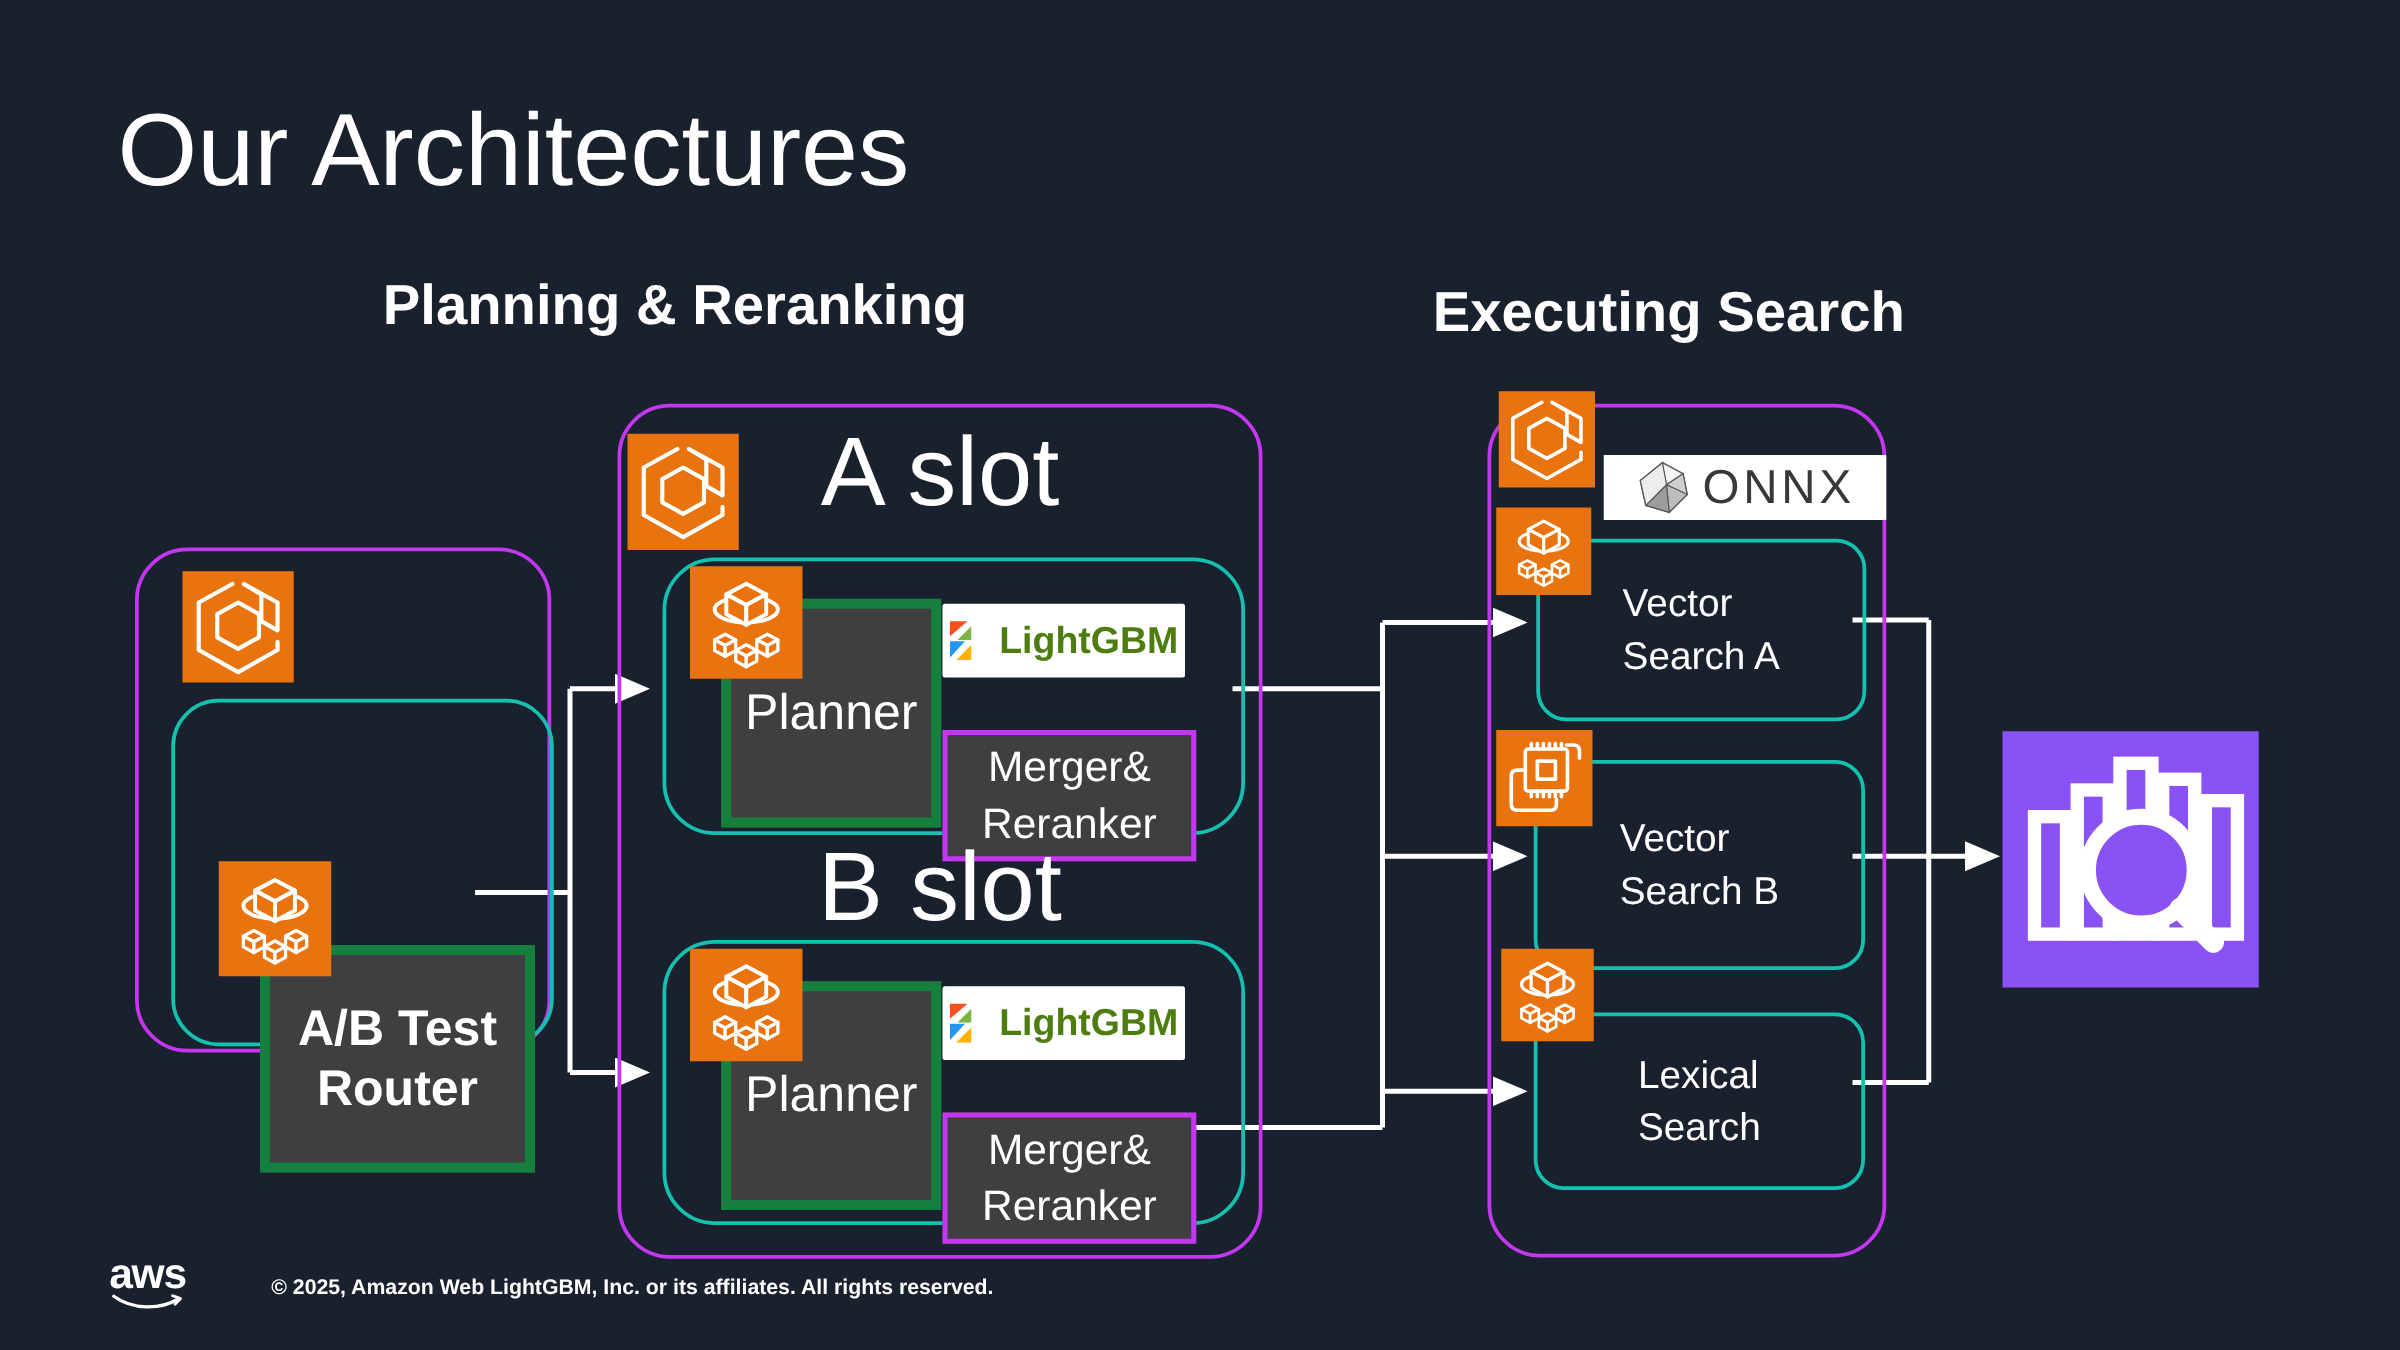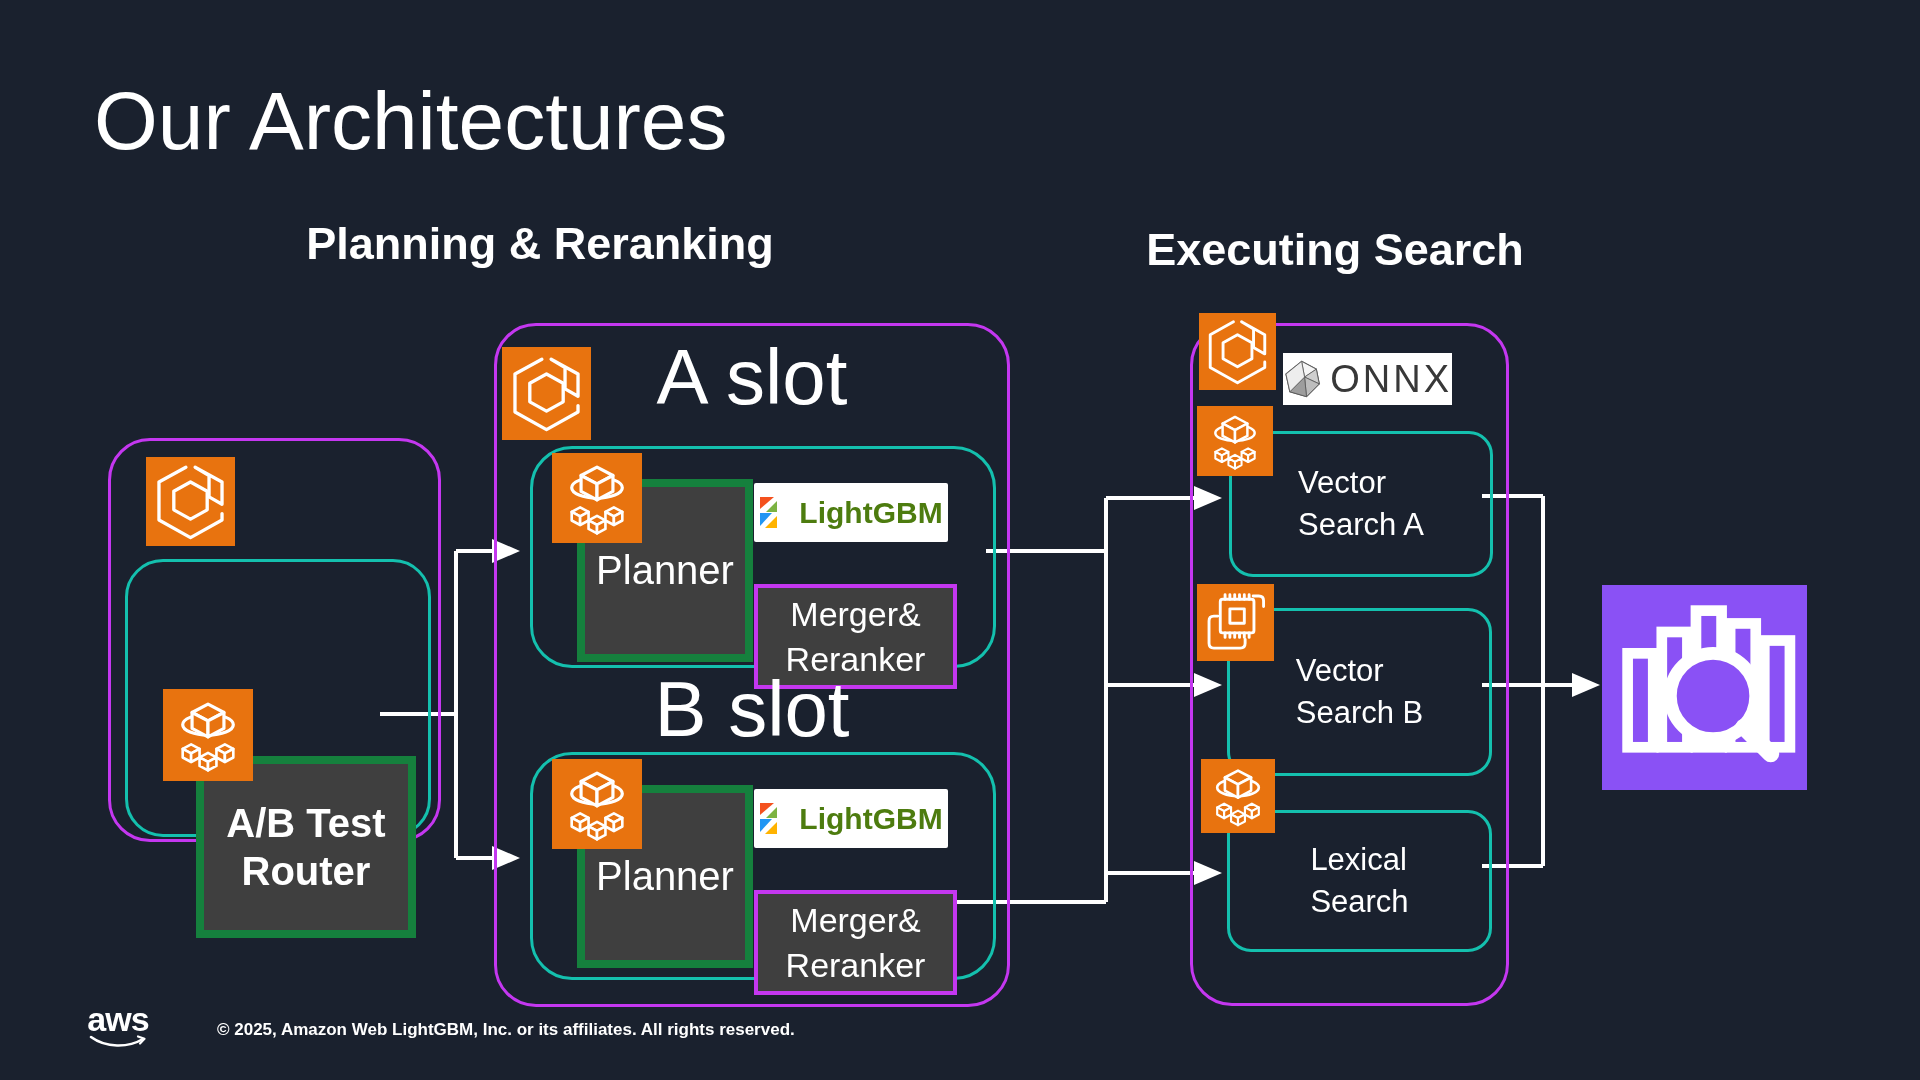--- a/index.html
+++ b/index.html
@@ -11,21 +11,21 @@
   .h-planning{left:270px;top:218px;width:540px;}
   .h-executing{left:1120px;top:224px;width:430px;}
 
   
   .wires{left:0;top:0;width:1920px;height:1080px;z-index:1;pointer-events:none;}
 
   
   .pbox{border:3.5px solid #C437F0;border-radius:42px;z-index:2;}
   .tbox{position:absolute;border:3.5px solid #14C0AE;border-radius:38px;}
   .grp-left{left:108px;top:438px;width:327px;height:398px;}
-  .gl-teal{left:14px;top:118px;width:300px;height:272px;text-decoration:underline;}
+  .gl-teal{left:26px;top:118px;width:300px;height:272px;text-decoration:underline;}
   .grp-mid{left:494px;top:323px;width:510px;height:678px;}
   .gm-tealA{left:33px;top:120px;width:460px;height:216px;border-radius:42px;}
   .gm-tealB{left:33px;top:426px;width:460px;height:222px;border-radius:42px;}
   .grp-right{left:1190px;top:323px;width:313px;height:677px;}
 
   .slot-label{position:absolute;left:0;width:100%;text-align:center;font-size:78px;font-weight:400;line-height:1.12;}
   .lblA{top:8px;}
   .lblB{top:340px;}
 
   
@@ -53,21 +53,21 @@
   .slot-cube{left:19px;top:4px;width:90px;height:90px;}
   .gr-ecs{left:6px;top:-13px;width:77px;height:77px;}
   .gr-cube1{left:4px;top:80px;width:76px;height:70px;}
   .gr-chip{left:4px;top:258px;width:77px;height:77px;}
   .gr-cube2{left:8px;top:433px;width:74px;height:74px;}
 
   
   .lgbm{position:absolute;left:221px;top:34px;width:194px;height:59px;background:#ffffff;border-radius:2px;
         display:flex;align-items:center;justify-content:center;gap:6px;}
   .lgbm-text{color:#4d7c0f;font-size:30px;font-weight:bold;}
-  .onnx{position:absolute;left:90px;top:27px;width:169px;height:52px;background:#ffffff;
+  .onnx{position:absolute;left:90px;top:38px;width:226px;height:52px;background:#ffffff;
         display:flex;align-items:center;justify-content:center;gap:8px;}
   .onnx-text{color:#383838;font-size:38px;font-weight:400;letter-spacing:3px;}
 
   .opensearch{left:1602px;top:585px;width:205px;height:205px;background:#8A51F5;z-index:2;}
   .opensearch svg{display:block;width:100%;height:100%;}
 
   
   .awslogo{left:86px;top:1004px;width:64px;height:48px;text-align:center;}
   .aws-text{font-size:34px;font-weight:bold;letter-spacing:-1px;line-height:0.9;}
   .copyright{left:217px;top:1020px;font-size:17px;font-weight:bold;}

